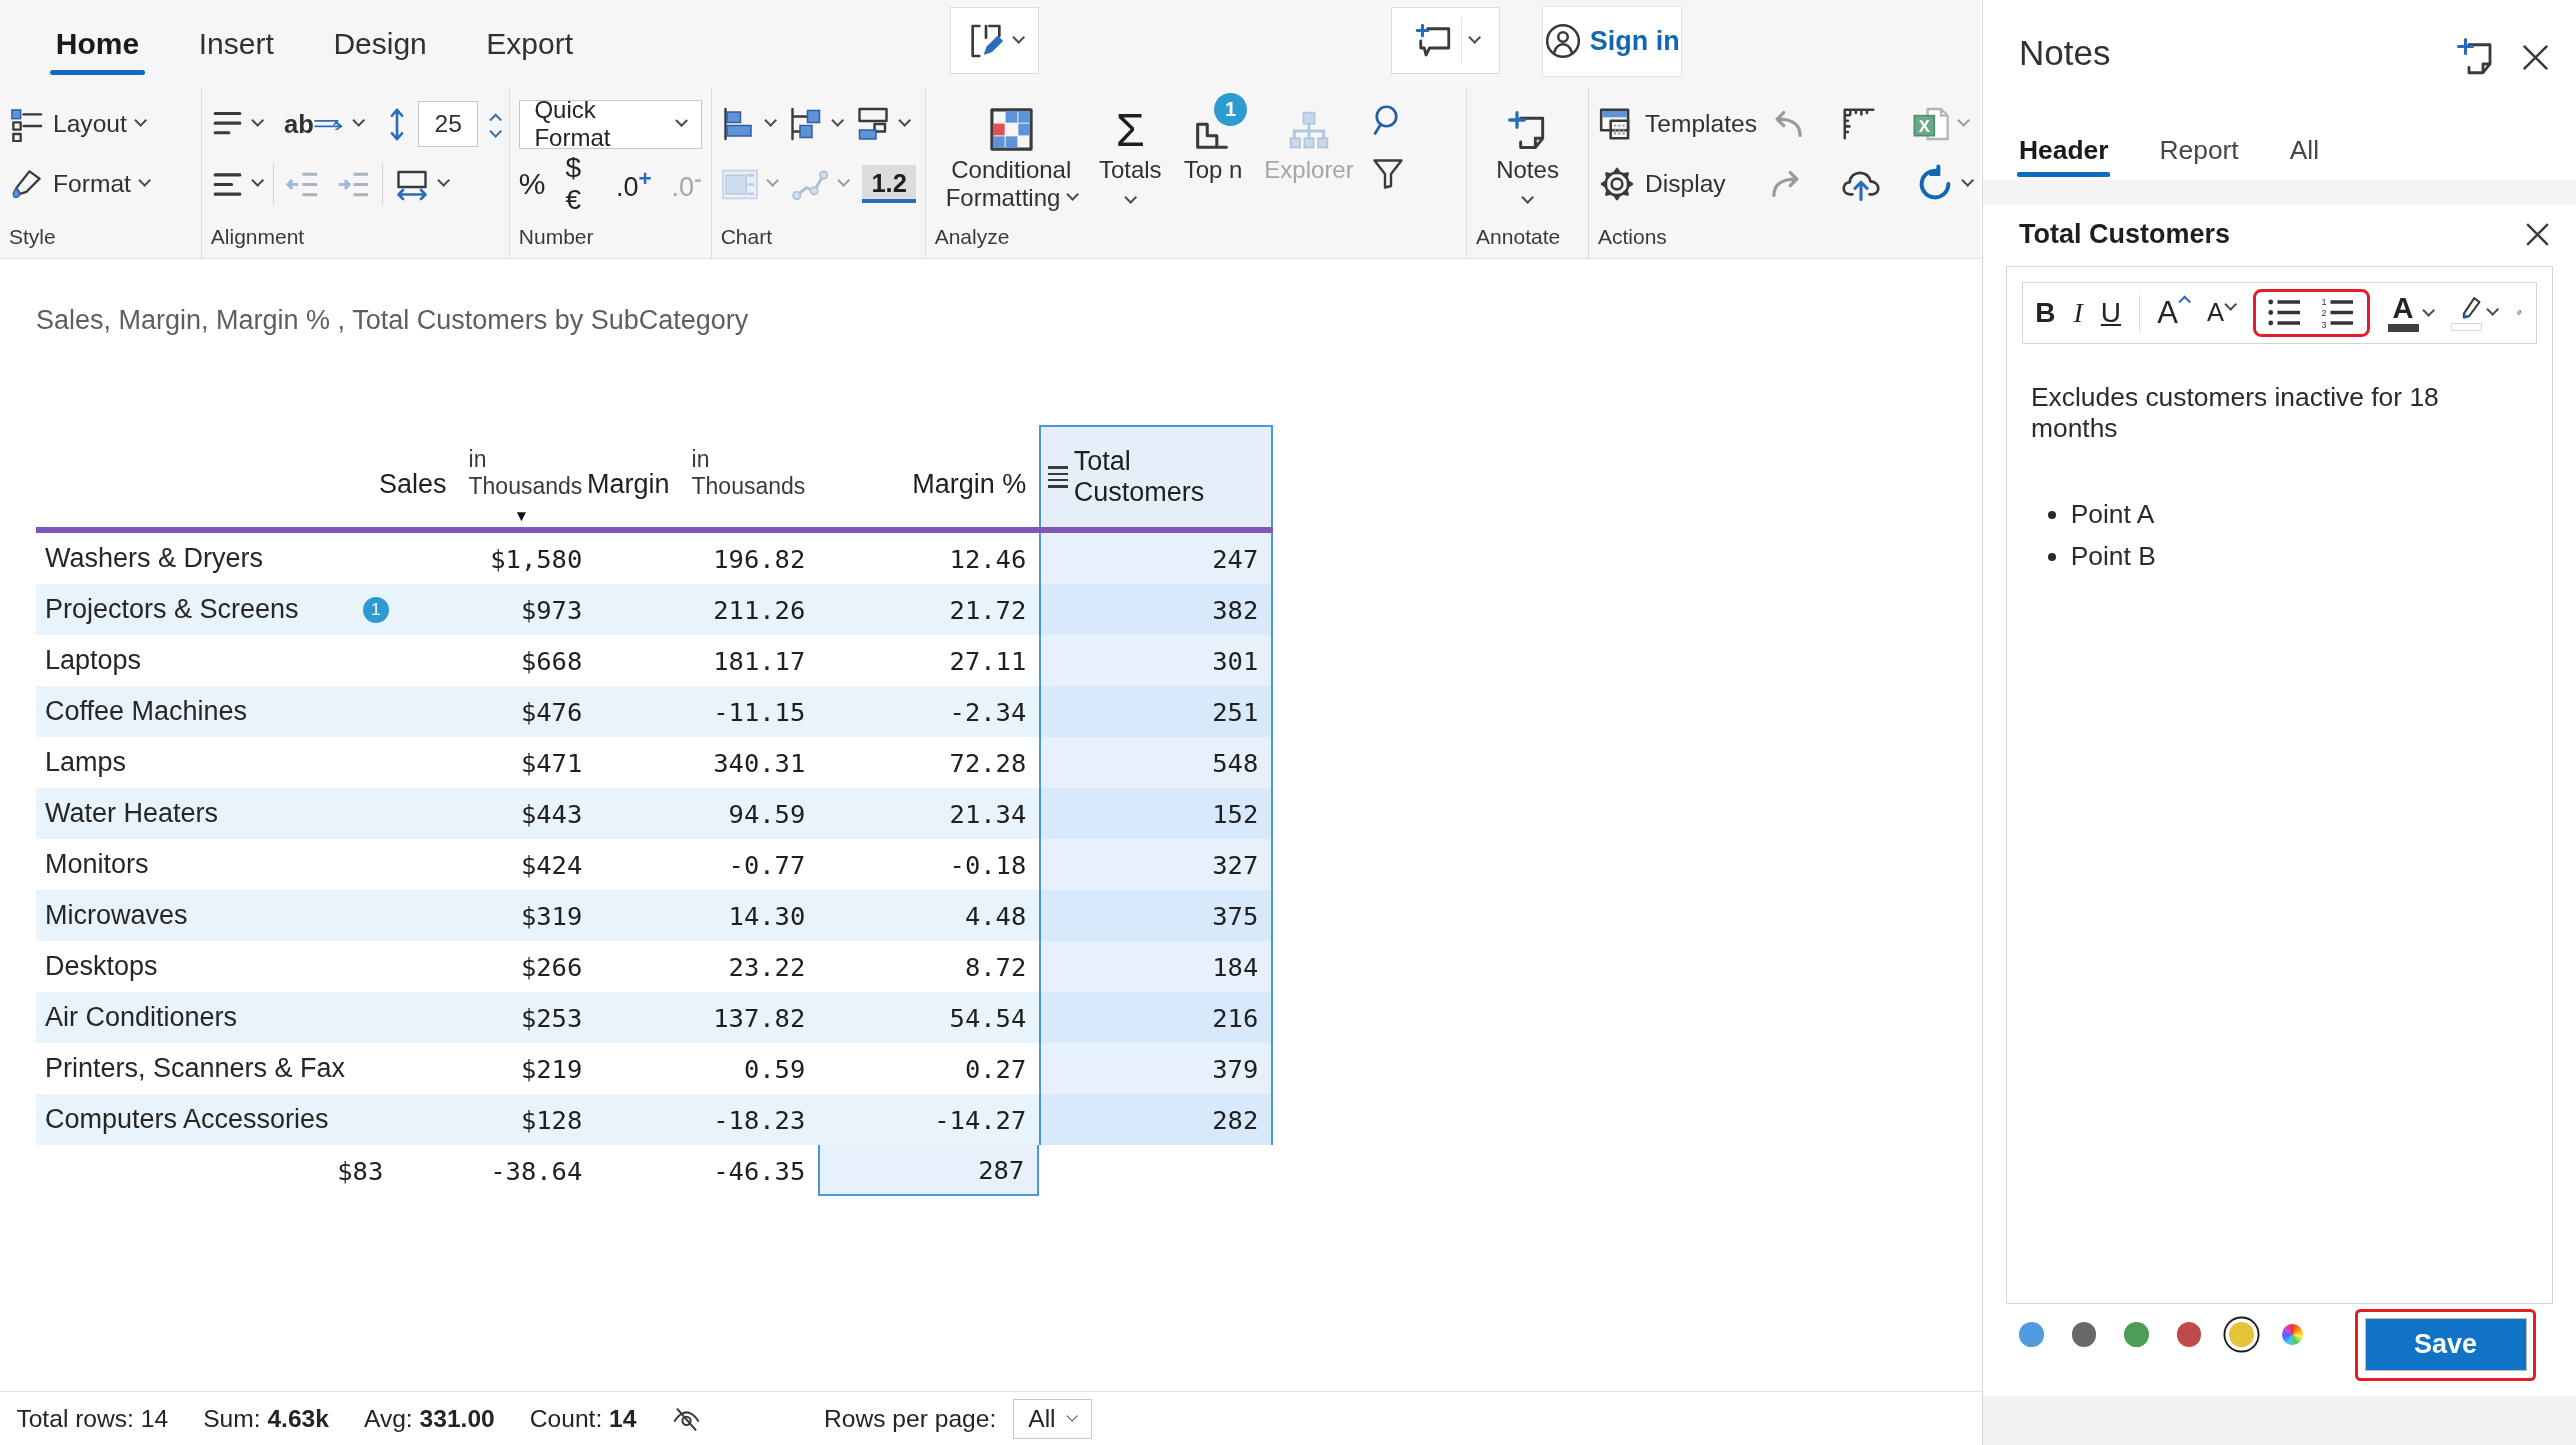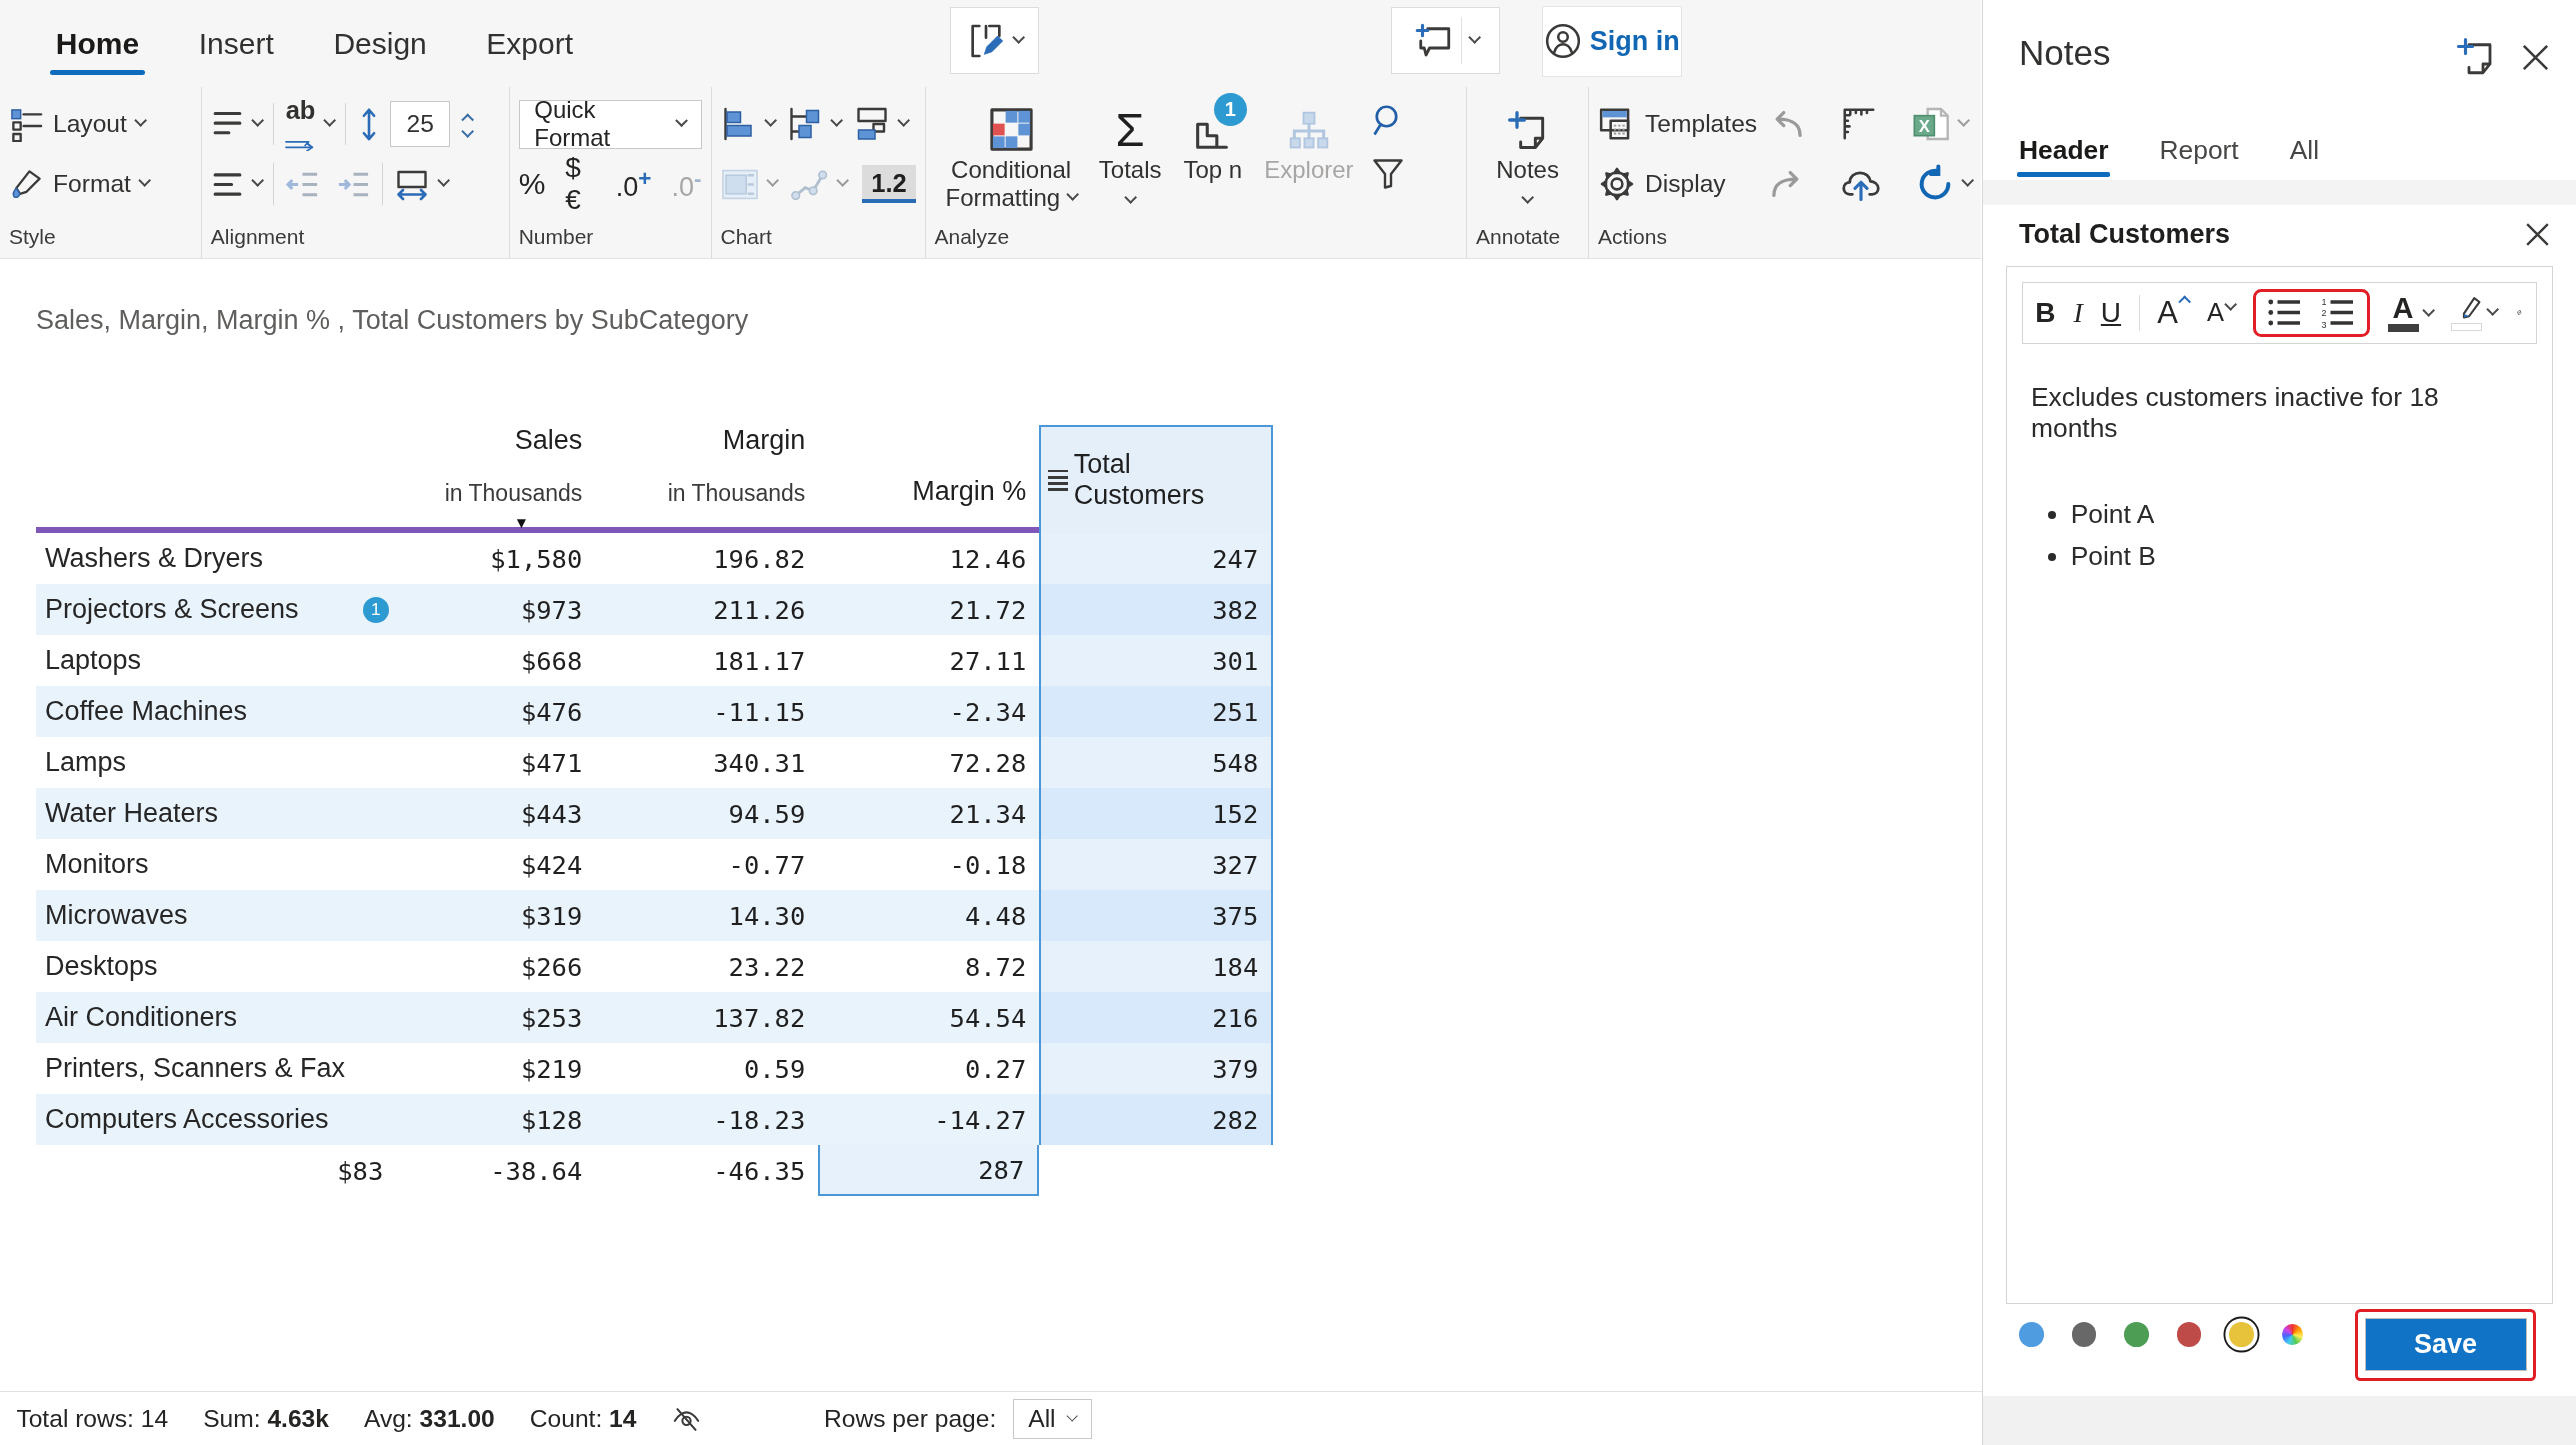--- a/index.html
+++ b/index.html
@@ -27,21 +27,21 @@
   .bigbtn{display:flex;flex-direction:column;align-items:center;font-size:24px;color:#323130;line-height:1.15;padding:0 11px;}
   .bigbtn .bicon{height:53px;display:flex;align-items:flex-end;justify-content:center;margin-bottom:3.6px;}
   .disabled{color:#a8a6a4;}
   .topbtn{position:absolute;background:#fff;border:0.9px solid #dcdcdc;display:flex;align-items:center;justify-content:center;gap:7.3px;box-sizing:border-box;}
   
   .canvas{position:absolute;left:0;top:259px;width:1981px;height:1133px;background:#fff;}
   .vtitle{position:absolute;left:36px;top:46px;font-size:27px;color:#605e5c;}
   .tbl{position:absolute;left:36px;top:166px;width:1237px;}
   .hgrid,.trow{display:grid;grid-template-columns:360px 199px 223px 221px 234px;}
   .hgrid{height:102px;}
-  .hcell{position:relative;display:flex;flex-direction:column;justify-content:flex-end;align-items:flex-end;
+  .hcell{position:relative;display:flex;flex-direction:row;justify-content:flex-end;align-items:flex-end;
          padding:0 12.7px 27px 0;box-sizing:border-box;font-size:27px;color:#1f1f1f;gap:22px;}
   .hsub{font-size:23px;color:#3a3a3a;margin-top:1.8px;}
   .sort{position:absolute;bottom:1.8px;right:66px;font-size:15.5px;color:#111;}
   .hcell.hl{flex-direction:row;justify-content:flex-start;align-items:center;padding:0 3.6px 0 7.3px;gap:5.5px;
             background:#e4effa;border:2.7px solid #4a96d9;border-bottom:none;}
   .hamb{display:flex;flex-direction:column;gap:3.6px;}
   .hamb i{display:block;width:20px;height:2.7px;background:#3a3a3a;}
   .pline{height:6.4px;background:#7e57b8;}
   .trow{height:51px;background:#fff;}
   .trow:nth-child(even){background:#e9f3fc;}
@@ -166,21 +166,21 @@
         <div class="grp-body">
           <div class="rrow">
             <div class="rbtn">
               <svg width="33" height="33" viewBox="0 0 24 24">
                 <path class="ic" style="stroke-width:2.2" d="M3 4 H21 M3 11 H21 M3 18 H13"></path>
               </svg>
               <span class="chev sm"></span>
             </div>
             <div class="vsep"></div>
             <div class="rbtn">
-              <span style="display:flex;flex-direction:column;align-items:center;line-height:1;gap:16px;">
+              <span style="display:flex;flex-direction:row;align-items:center;line-height:1;">
                 <b style="font-size:25.5px;">ab</b>
                 <svg width="31" height="11" viewBox="0 0 34 12">
                     <path class="icblue" d="M1 2 H26 M20 2 L26 2 L22 6 M1 8 H30 L25 4 M1 8 H30" stroke-width="2.4"></path>
                     <path class="icblue" d="M24 4 L30 8 L24 12" stroke-width="2.4"></path>
                   </svg>
               </span>
               <span class="chev sm"></span>
             </div>
             <div class="vsep"></div>
             <div class="rbtn">

